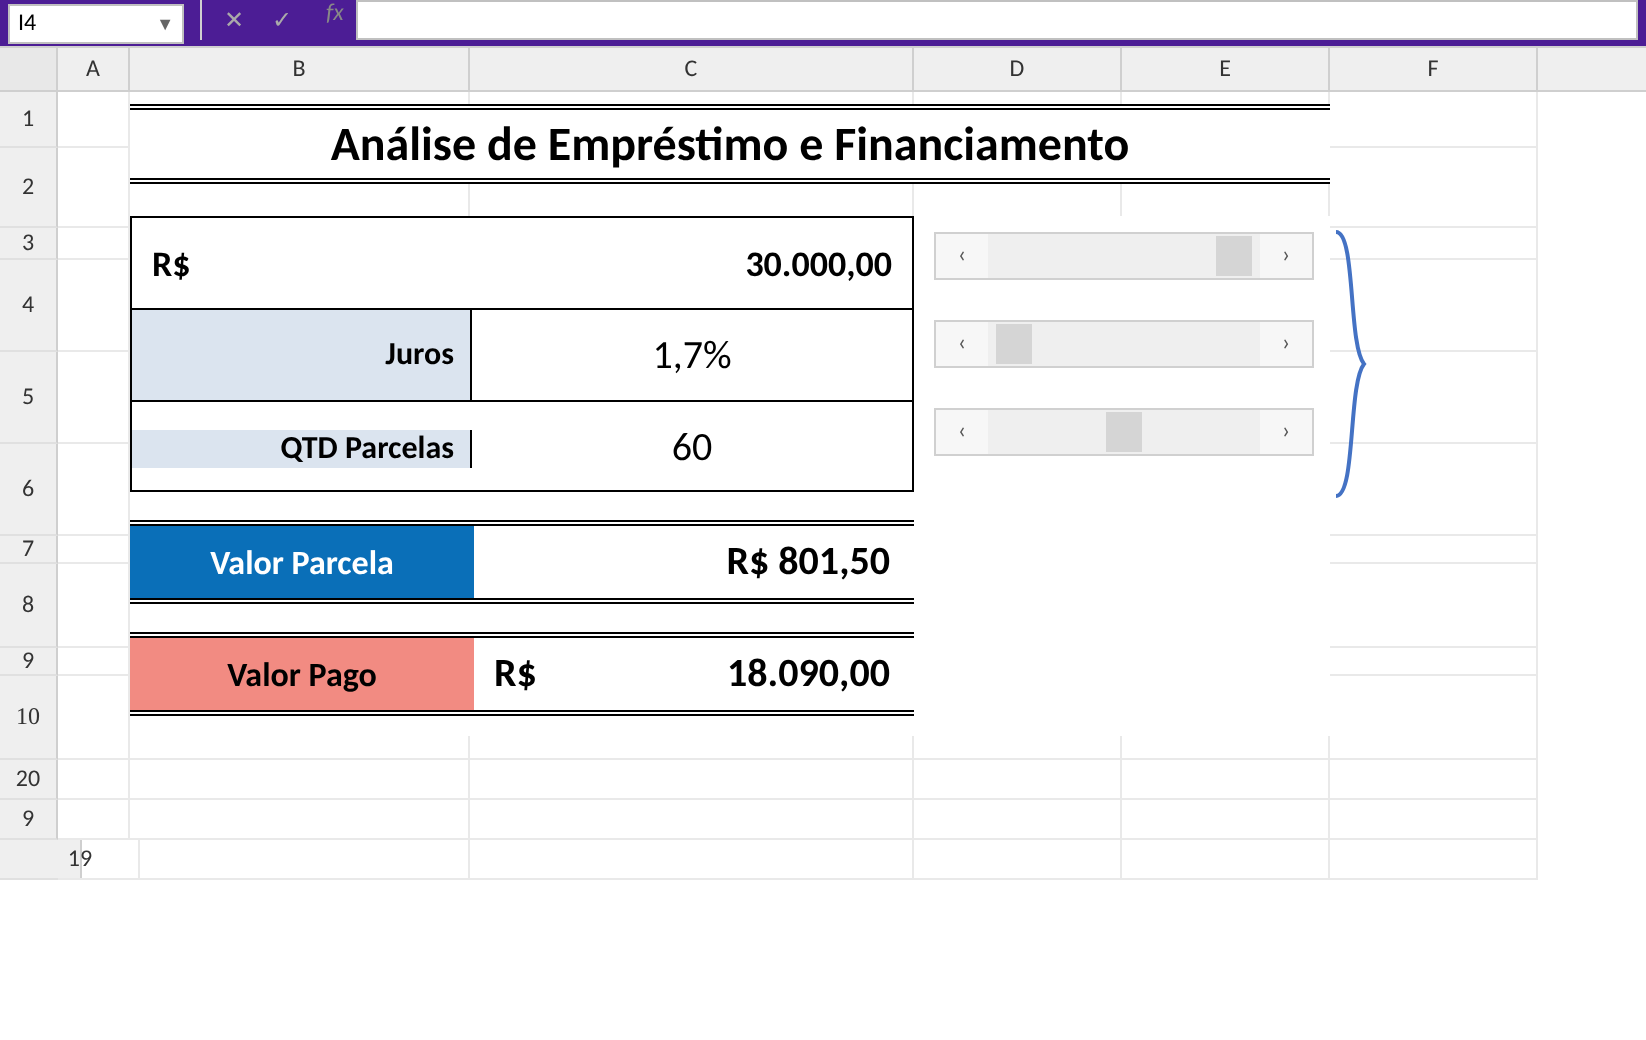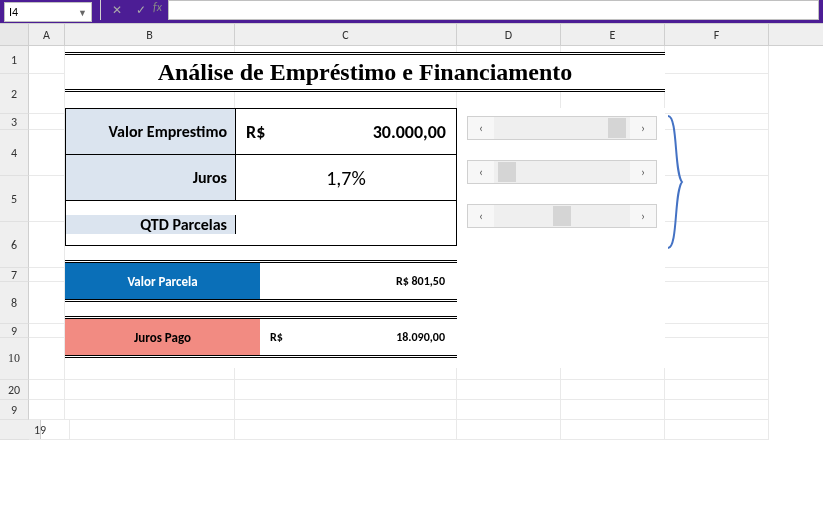--- a/index.html
+++ b/index.html
@@ -35,21 +35,21 @@
     font-size: 12px;
   }
   .name-box .dd { color: #666; font-size: 9px; }
   .fx-sep { width:1px; height:20px; background:#d0d0d0; margin:0 4px;}
   .fx-btn {
     width: 20px; height: 20px;
     display: flex; align-items: center; justify-content: center;
     color: #aaa; font-size: 12px;
     margin: 0 2px;
   }
-  .fx-label { font-style: italic; color:#888; font-size:12px; margin:0 6px 0 0;}
+  .fx-label { font-style: italic; color:#888; font-size:12px; margin:0 6px 0 10px;}
   .fx-input {
     flex: 1;
     height: 20px;
     background:#fff;
     border:1px solid #c0c0c0;
     margin-right:4px;
   }
 
   
   .grid-wrap {
@@ -117,21 +117,20 @@
     width: 600px; 
     top: 28px;
     height: 40px;
     display:flex; align-items:center; justify-content:center;
     font-weight: bold;
     font-size: 24px;
     border-top: 3px double #000;
     border-bottom: 3px double #000;
     background:#fff;
     pointer-events:none;
-    font-family:Liberation Serif, serif;
   }
 
   
   .tbl {
     position:absolute;
     left:65px; top:84px; 
     width: 392px; 
     height: 138px; 
     border:1.5px solid #000;
     background:#fff;
@@ -185,26 +184,26 @@
   
   .result {
     position:absolute;
     left:65px; width:392px; height:42px;
     display:flex;
     border-top:3px double #000;
     border-bottom:3px double #000;
     background:#fff;
   }
   .result .lab{
-    width:195px; display:flex; align-items:center; justify-content:center;
-    font-weight:bold; font-size:13px; color:#fff;
+    width:172px; display:flex; align-items:center; justify-content:center;
+    font-weight:bold; font-size:17px; color:#fff;
   }
   .result .val{
     flex:1; display:flex; align-items:center; justify-content:flex-end;
-    font-weight:bold; font-size:12px; padding:0 12px 0 10px;
+    font-weight:bold; font-size:20px; padding:0 12px 0 10px;
   }
   .result .val.split{ justify-content:space-between;}
   .res8 { top: 236px; } 
   .res8 .lab{ background:#0a6fb8;}
   .res10 { top: 292px;} 
   .res10 .lab{ background:#f28b82; color:#000;}
 
   
   .whitecover{ position:absolute; background:#fff;}
   .cov-bc{ left:65px; top:84px; width:600px; height:260px;}
@@ -292,32 +291,32 @@
   </div>
 
   <div class="whitecover cov-bc"></div>
 
   <div class="title-overlay">
     <span>Análise de Empréstimo e Financiamento</span>
   </div>
 
   <div class="tbl">
     <div class="trow">
-      <div class="lab">Valor Emprestimo</div>
       <div class="val money">
         <span class="cur">R$</span>
         <span class="num">30.000,00</span>
       </div>
     </div>
     <div class="trow">
       <div class="lab">Juros</div>
       <div class="val">1,7%</div>
     </div>
     <div class="trow">
       <div class="lab">QTD Parcelas</div>
+      <div class="val">60</div>
     </div>
   </div>
 
   <div class="controls">
     <div class="scroller">
       <div class="arrow">‹</div>
       <div class="track">
           <div class="thumb p-right"></div>
         </div>
       <div class="arrow">›</div>
@@ -340,20 +339,20 @@
 
   <svg class="brace" viewBox="0 0 24 140">
     <path d="M4,4 C14,4 10,60 18,70 C10,80 14,136 4,136" fill="none" stroke="#4472c4" stroke-width="2"></path>
   </svg>
 
   <div class="result res8">
     <div class="lab">Valor Parcela</div>
     <div class="val">R$ 801,50</div>
   </div>
   <div class="result res10">
-    <div class="lab">Juros Pago</div>
+    <div class="lab">Valor Pago</div>
     <div class="val split">
       <span>R$</span>
       <span>18.090,00</span>
     </div>
   </div>
 
 </div>
 
 </body></html>

